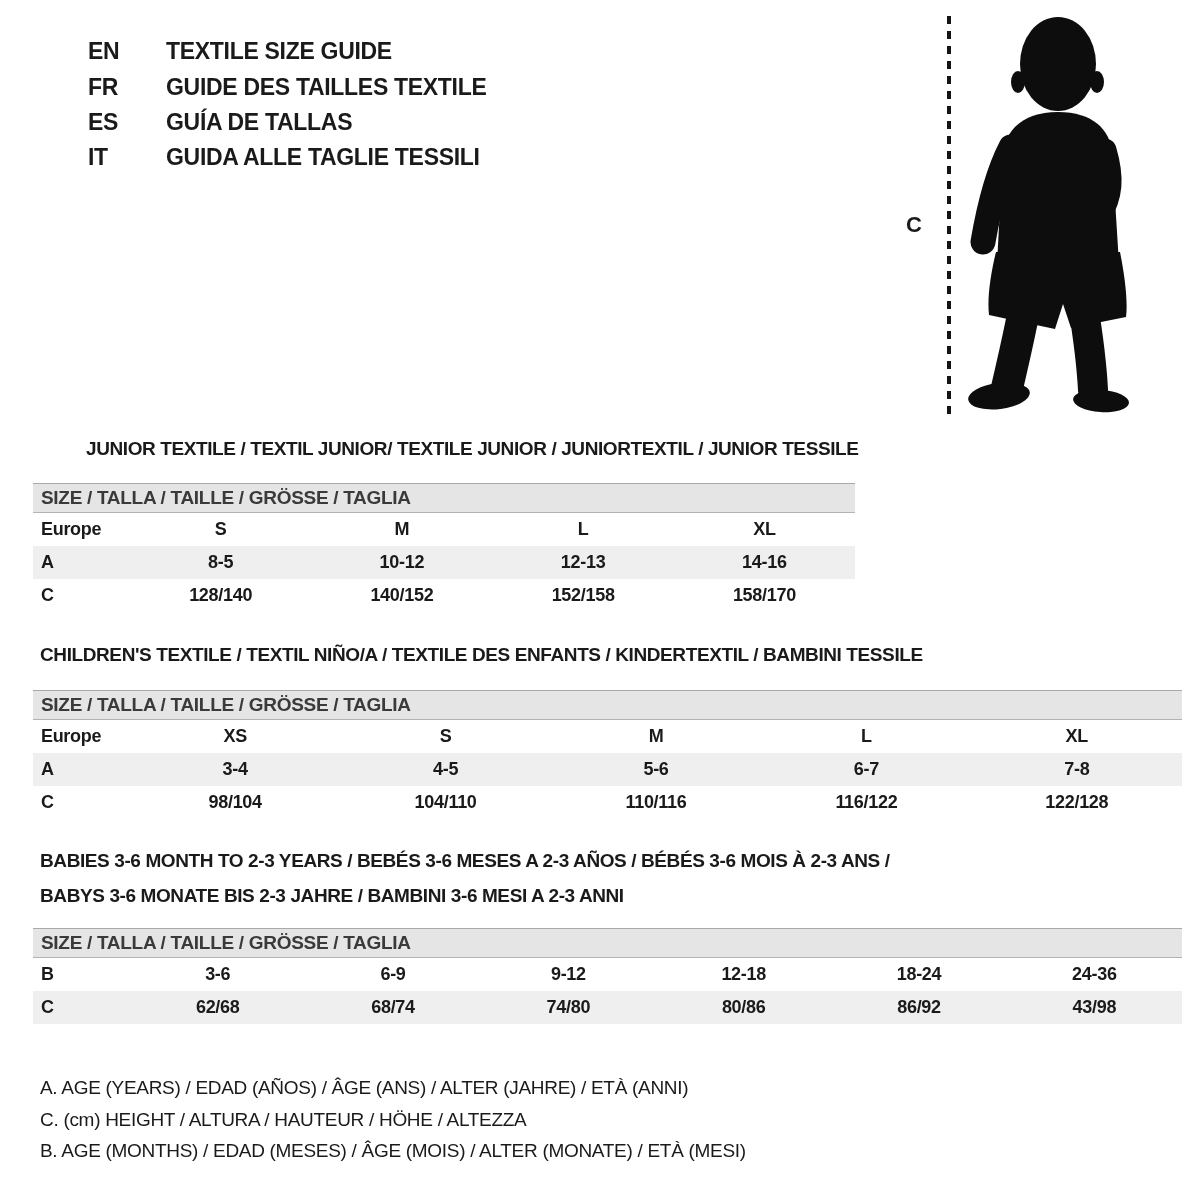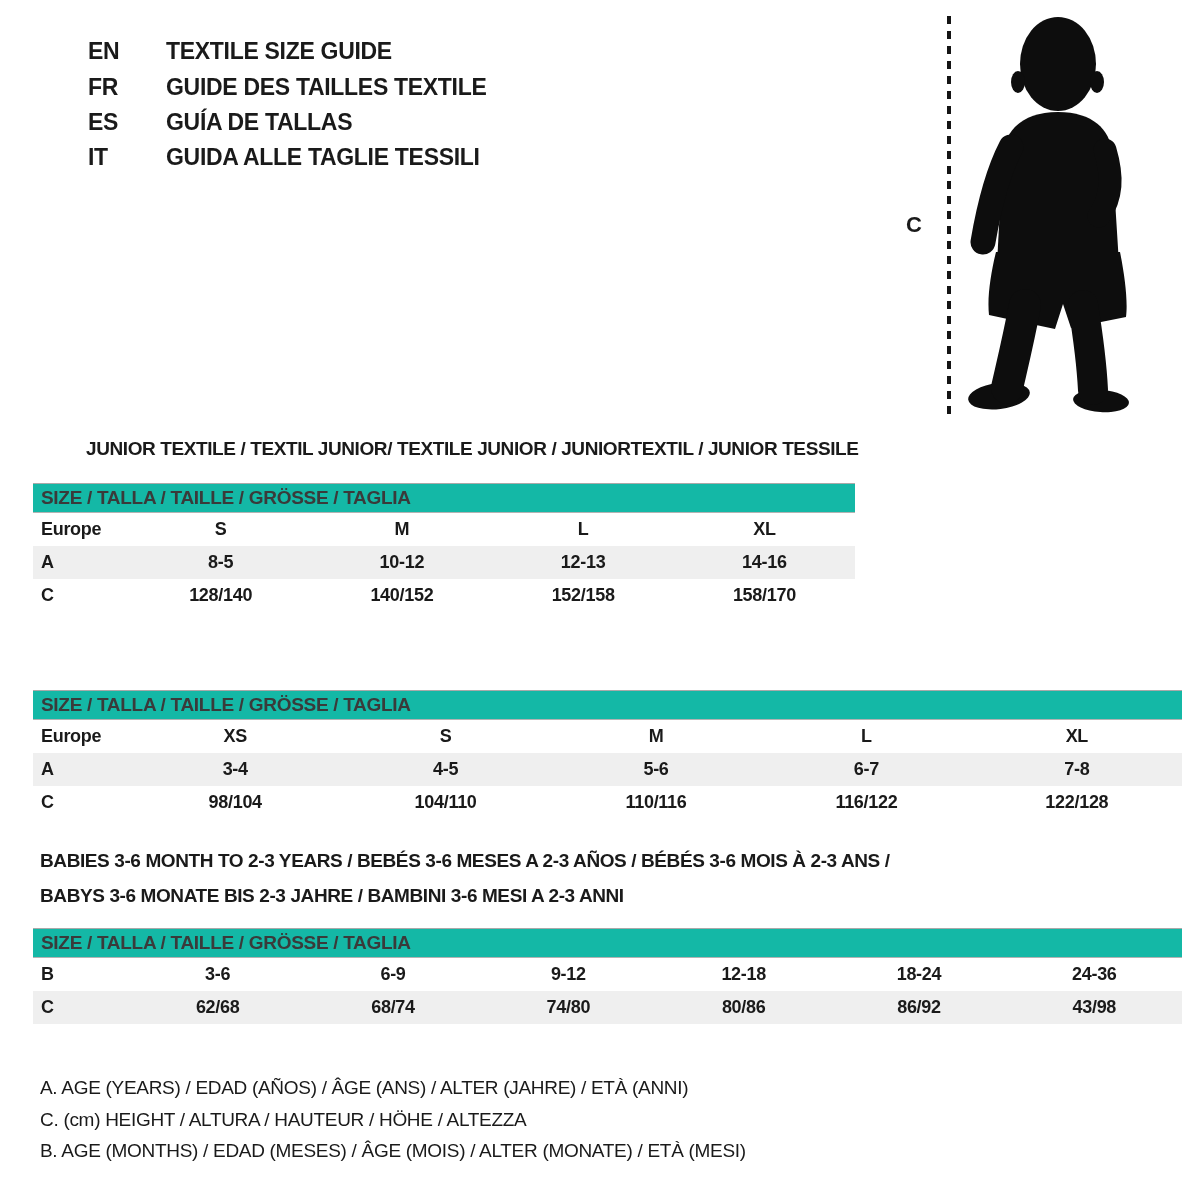--- a/index.html
+++ b/index.html
@@ -20,24 +20,24 @@
   
   .sec-title{position:absolute;font-size:19px;font-weight:bold;letter-spacing:-0.4px;white-space:nowrap;line-height:22px;}
   .title-junior{left:40px;top:438px;margin-left:46px;}
   .title-children{left:40px;top:644px;}
   .title-babies{left:40px;top:843px;line-height:35px;}
   
   .table{position:absolute;left:33px;}
   .junior-table{top:483px;width:822px;}
   .children-table{top:690px;width:1149px;}
   .babies-table{top:928px;width:1149px;}
-  .size-bar{height:30px;background:#14b8a6;border-top:1px solid #a9a9a9;border-bottom:1px solid #b3b3b3;
+  .size-bar{height:30px;background:#e5e5e5;border-top:1px solid #a9a9a9;border-bottom:1px solid #b3b3b3;
     display:flex;align-items:center;padding-left:8px;box-sizing:border-box;
     font-size:19px;font-weight:bold;color:#3a3a3a;letter-spacing:-0.3px;}
-  .trow{display:flex;height:33px;align-items:center;font-size:18px;font-weight:bold;letter-spacing:-0.3px;}
+  .trow{display:flex;height:33px;align-items:center;font-size:18px;font-weight:bold;letter-spacing:-0.3px;justify-content:flex-end;}
   .trow.stripe{background:#efefef;}
   .rlabel{width:97px;flex:0 0 97px;padding-left:8px;box-sizing:border-box;}
   .tcell{flex:1;text-align:center;}
   
   .footnotes{position:absolute;left:40px;top:1072px;font-size:19px;font-weight:normal;letter-spacing:-0.3px;line-height:31.5px;}
   .footnote{white-space:nowrap;}
 </style>
 </head>
 <body>
 
@@ -103,20 +103,21 @@
     </div>
     <div class="trow">
       <span class="rlabel">C</span>
       <span class="tcell">128/140</span>
       <span class="tcell">140/152</span>
       <span class="tcell">152/158</span>
       <span class="tcell">158/170</span>
     </div>
   </div>
 
+  <div class="sec-title title-children">CHILDREN'S TEXTILE / TEXTIL NIÑO/A / TEXTILE DES ENFANTS / KINDERTEXTIL / BAMBINI TESSILE</div>
   <div class="table children-table">
     <div class="size-bar">
       <span>SIZE / TALLA / TAILLE / GRÖSSE / TAGLIA</span>
     </div>
     <div class="trow">
       <span class="rlabel">Europe</span>
       <span class="tcell">XS</span>
       <span class="tcell">S</span>
       <span class="tcell">M</span>
       <span class="tcell">L</span>

